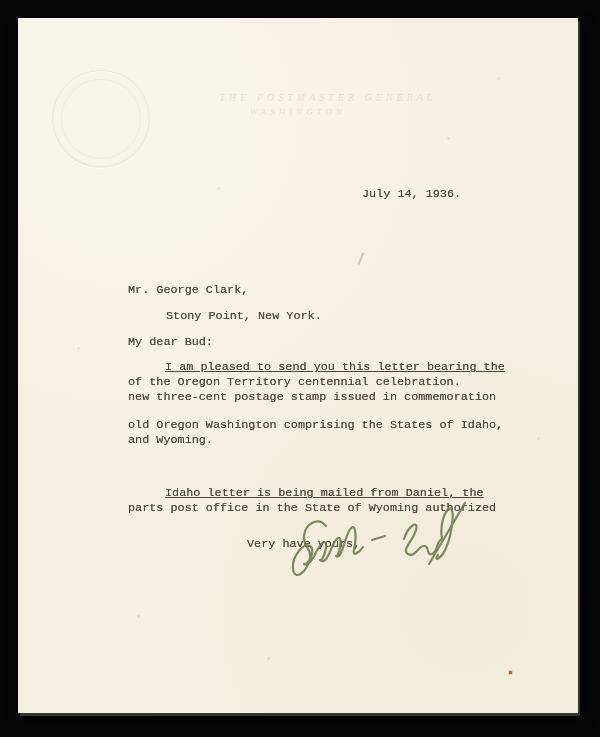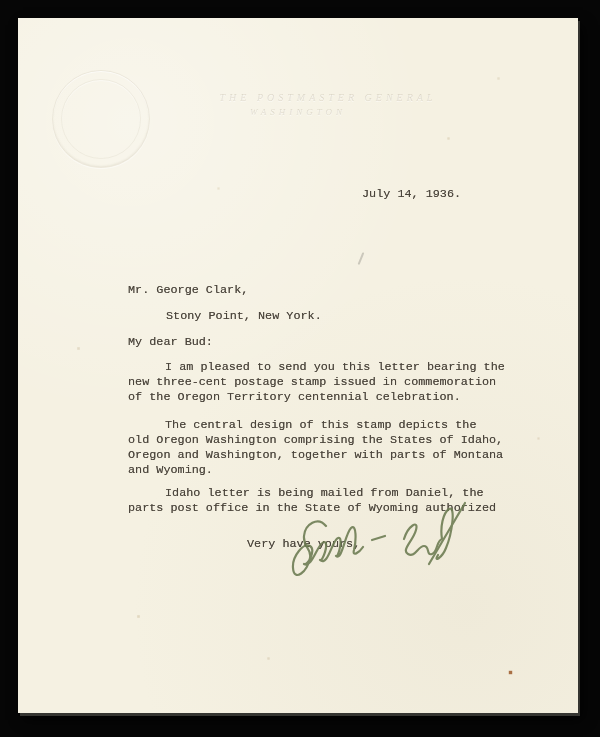--- a/index.html
+++ b/index.html
@@ -26,21 +26,21 @@
     position: absolute;
     font-family: "Liberation Mono", "DejaVu Sans Mono", monospace;
     font-size: 11.8px;
     line-height: 15px;
     color: #4a443b;
     text-shadow: 0 0 0.6px rgba(74,68,59,0.65);
     white-space: nowrap;
     margin-top: 48px;
   }
   .tline { height: 15px; }
-  .ind { padding-left: 37px; }
+  .ind { padding-left: 37px; text-decoration: underline; }
   
   .emboss-text {
     position: absolute;
     font-family: "Liberation Serif", serif;
     font-size: 10px;
     letter-spacing: 4px;
     text-align: center;
     color: rgba(138,126,98,0.12);
     text-shadow: 0 1px 0 rgba(255,255,255,0.55), 0 -0.5px 0 rgba(120,108,82,0.10);
     white-space: nowrap;
@@ -107,28 +107,26 @@
 
   <div class="tw" style="left:344px; top:121px;">July 14, 1936.</div>
 
   <div class="tw" style="left:110px; top:217px;">Mr. George Clark,</div>
   <div class="tw" style="left:148px; top:243px;">Stony Point, New York.</div>
 
   <div class="tw" style="left:110px; top:269px;">My dear Bud:</div>
 
   <div class="tw" style="left:110px; top:294px;">
     <div class="tline ind">I am pleased to send you this letter bearing the</div>
+    <div class="tline">of the Oregon Territory centennial celebration.</div>
     <div class="tline">new three-cent postage stamp issued in commemoration</div>
-    <div class="tline">of the Oregon Territory centennial celebration.</div>
   </div>
 
   <div class="tw" style="left:110px; top:352px;">
-    <div class="tline ind">The central design of this stamp depicts the</div>
     <div class="tline">old Oregon Washington comprising the States of Idaho,</div>
-    <div class="tline">Oregon and Washington, together with parts of Montana</div>
     <div class="tline">and Wyoming.</div>
   </div>
 
   <div class="tw" style="left:110px; top:420px;">
     <div class="tline ind">Idaho letter is being mailed from Daniel, the</div>
     <div class="tline">parts post office in the State of Wyoming authorized</div>
   </div>
 
   <div class="tw" style="left:229px; top:471px;">Very have yours,</div>
 

